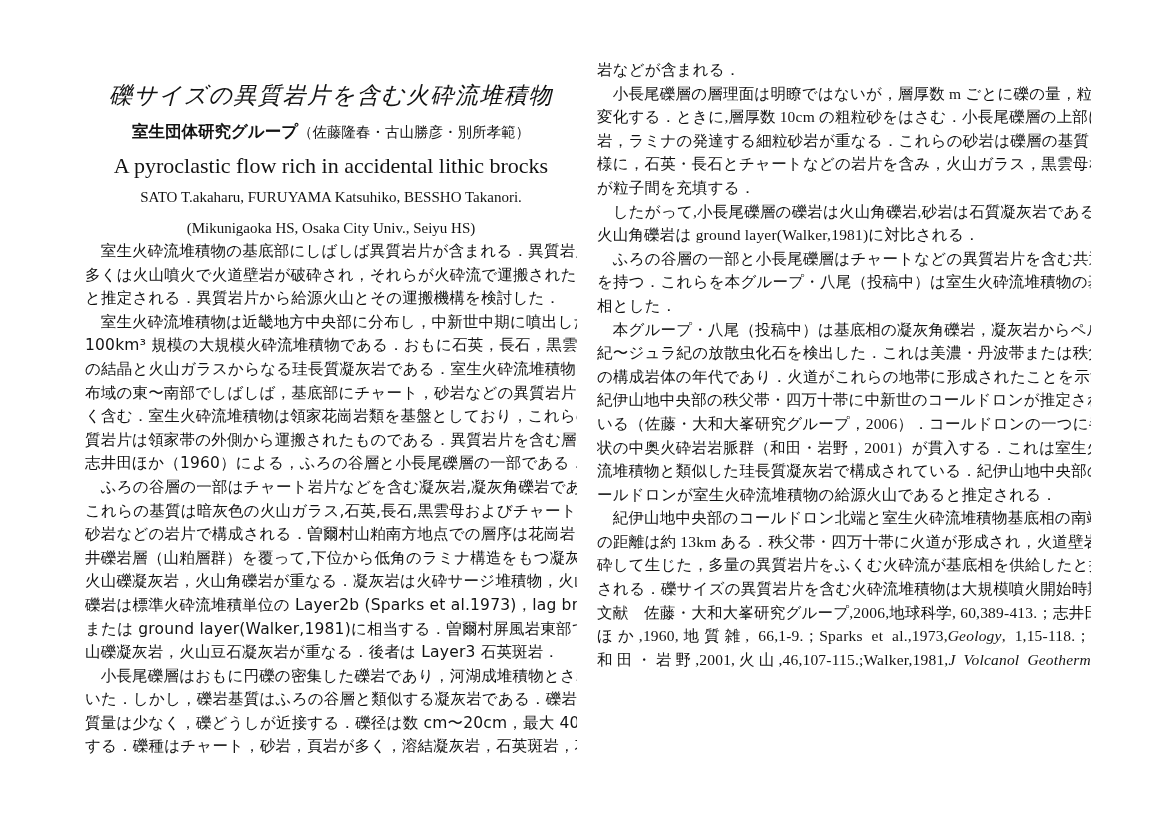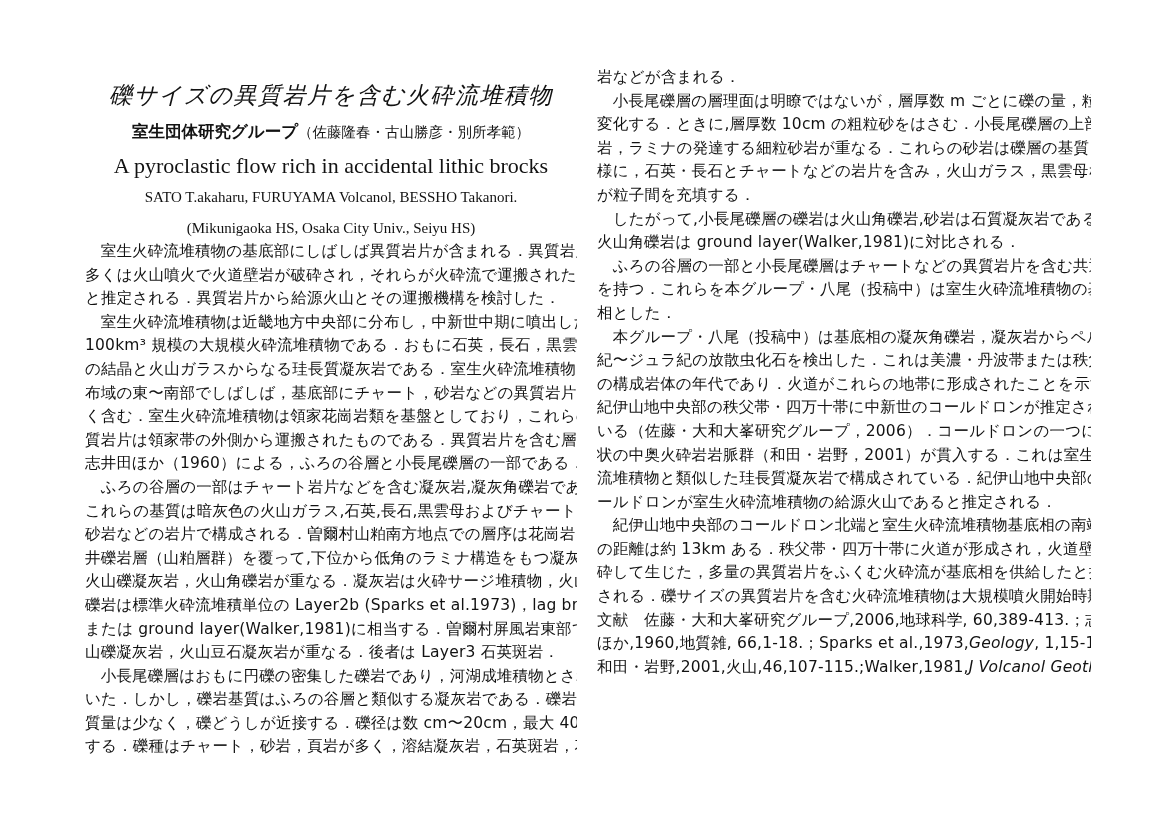--- a/index.html
+++ b/index.html
@@ -44,42 +44,42 @@
     line-height: 20px;
   }
   .affil {
     margin-top: 11px;
     font-family: "Liberation Serif", serif;
     font-size: 15px;
     line-height: 20px;
   }
   .body-col { position: absolute; }
   #left-body  { left: 85px;  top: 240px; width: 492px; }
-  #right-body { left: 597px; top: 66px;  width: 494px; }
+  #right-body { left: 597px; top: 58px;  width: 494px; font-family: Liberation Serif, serif; }
   .ln {
     height: 23.6px;
     line-height: 23.6px;
     font-size: 15.5px;
     letter-spacing: 0.2px;
     text-align: justify;
     text-align-last: justify;
     overflow: hidden;
     white-space: nowrap;
   }
   .ln.end { text-align-last: left; }
   .it { font-style: italic; }
 </style>
 </head>
 <body>
 
 <div id="title-block">
   <div class="jp-title">礫サイズの異質岩片を含む火砕流堆積物</div>
   <div class="jp-authors"><span class="jp-group">室生団体研究グループ</span><span>（佐藤隆春・古山勝彦・別所孝範）</span></div>
   <div class="en-title">A pyroclastic flow rich in accidental lithic brocks</div>
-  <div class="en-authors">SATO T.akaharu, FURUYAMA Volcanol, BESSHO Takanori.</div>
+  <div class="en-authors">SATO T.akaharu, FURUYAMA Katsuhiko, BESSHO Takanori.</div>
   <div class="affil">(Mikunigaoka HS, Osaka City Univ., Seiyu HS)</div>
 </div>
 
 <div id="left-body" class="body-col">
 
 <div class="ln">　室生火砕流堆積物の基底部にしばしば異質岩片が含まれる．異質岩片の</div>
     <div class="ln">多くは火山噴火で火道壁岩が破砕され，それらが火砕流で運搬されたもの</div>
     <div class="ln end">と推定される．異質岩片から給源火山とその運搬機構を検討した．</div>
     <div class="ln">　室生火砕流堆積物は近畿地方中央部に分布し，中新世中期に噴出した</div>
     <div class="ln">100km³ 規模の大規模火砕流堆積物である．おもに石英，長石，黒雲母など</div>
@@ -121,15 +121,15 @@
     <div class="ln">紀伊山地中央部の秩父帯・四万十帯に中新世のコールドロンが推定されて</div>
     <div class="ln">いる（佐藤・大和大峯研究グループ，2006）．コールドロンの一つに半円形</div>
     <div class="ln">状の中奥火砕岩岩脈群（和田・岩野，2001）が貫入する．これは室生火砕</div>
     <div class="ln">流堆積物と類似した珪長質凝灰岩で構成されている．紀伊山地中央部のコ</div>
     <div class="ln end">ールドロンが室生火砕流堆積物の給源火山であると推定される．</div>
     <div class="ln">　紀伊山地中央部のコールドロン北端と室生火砕流堆積物基底相の南端と</div>
     <div class="ln">の距離は約 13km ある．秩父帯・四万十帯に火道が形成され，火道壁岩を破</div>
     <div class="ln">砕して生じた，多量の異質岩片をふくむ火砕流が基底相を供給したと推定</div>
     <div class="ln">される．礫サイズの異質岩片を含む火砕流堆積物は大規模噴火開始時期の</div>
     <div class="ln">文献　佐藤・大和大峯研究グループ,2006,地球科学, 60,389-413.；志井田</div>
-    <div class="ln"><span>ほか,1960,地質雑, 66,1-18.；Sparks et al.,1973,</span><span class="it">Geology</span><span>, 1,15-118.；</span></div>
+    <div class="ln"><span>ほか,1960,地質雑, 66,1-9.；Sparks et al.,1973,</span><span class="it">Geology</span><span>, 1,15-118.；</span></div>
     <div class="ln"><span>和田・岩野,2001,火山,46,107-115.;Walker,1981,</span><span class="it">J Volcanol Geotherm</span></div>
   </div>
 
 </body></html>

